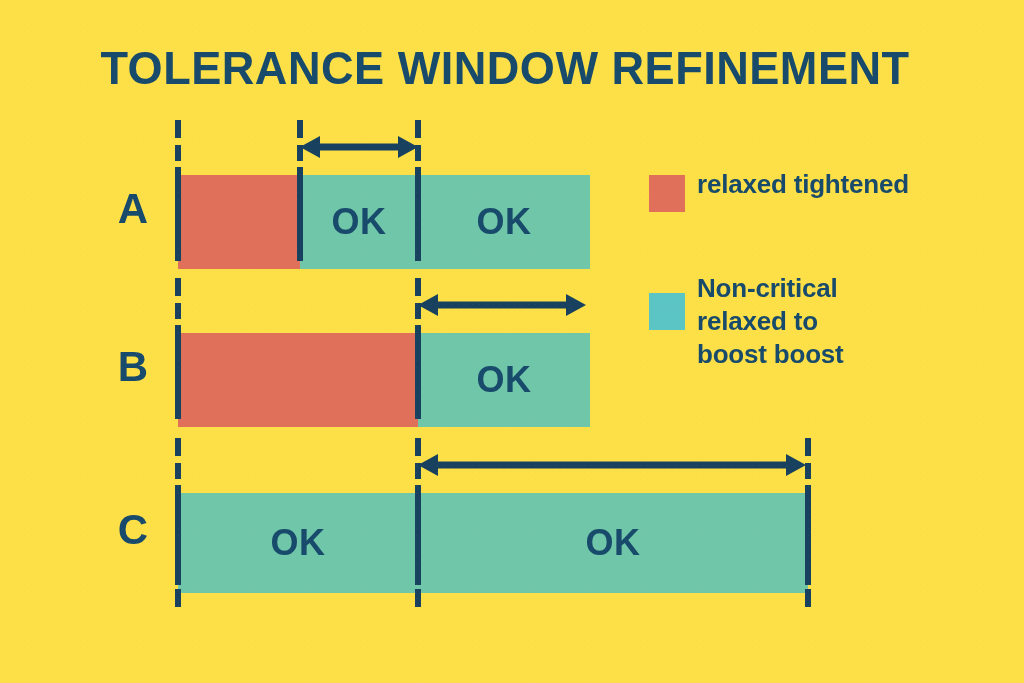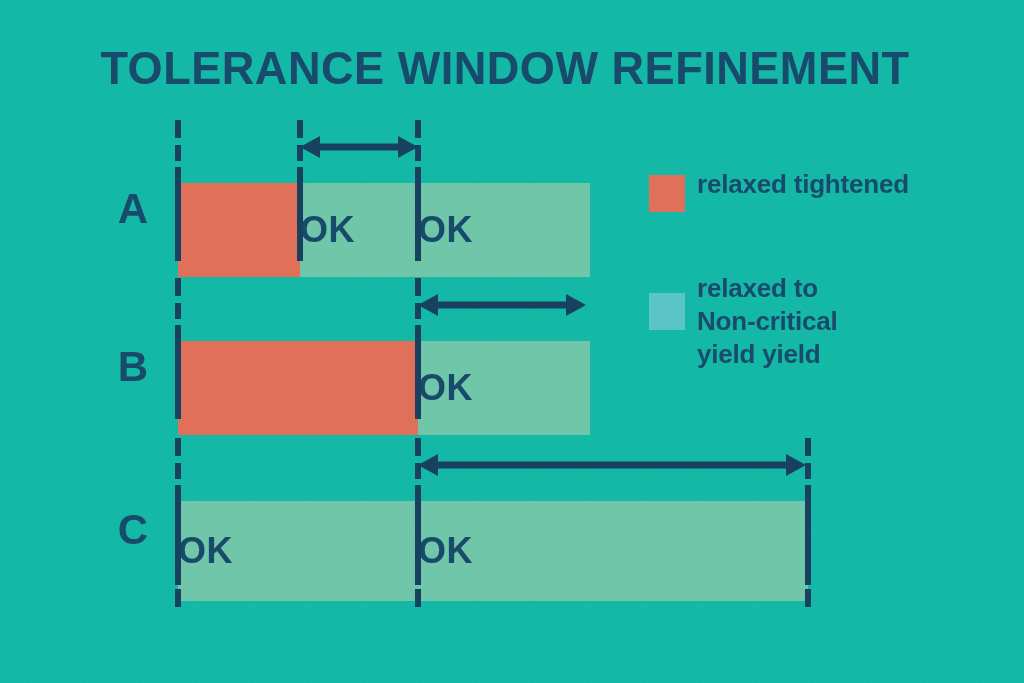--- a/index.html
+++ b/index.html
@@ -13,21 +13,21 @@
     background: #faf6ed;
     font-family: "Liberation Sans", sans-serif;
     overflow: hidden;
     position: relative;
   }
   #canvas {
     position: absolute;
     left: 0; top: 0;
     width: 1024px;
     height: 683px;
-    background: #14b8a6;
+    background: #fde047;
   }
   
   #grain {
     position: absolute;
     left: 0; top: 0;
     width: 1024px; height: 683px;
     pointer-events: none;
     opacity: .5;
     background-image:
       radial-gradient(rgba(180,170,150,.16) .6px, transparent .7px),
@@ -62,25 +62,26 @@
     text-align: center;
     width: 54px;
     left: 106px;
   }
   .bar {
     position: absolute;
     box-sizing: border-box;
   }
   .seg {
     position: absolute;
-    top: 16px;
+    top: 8px;
     height: 100%;
     box-sizing: border-box;
     display: flex;
     align-items: center;
+    justify-content: center;
   }
   .seg-label {
     color: #184a6b;
     font-size: 36px;
     font-weight: bold;
     font-family: "Liberation Sans Narrow", "Liberation Sans", sans-serif;
     letter-spacing: .5px;
   }
   .edge {           
     position: absolute;
@@ -192,20 +193,20 @@
           <polygon points="388,13 368,2 368,24" fill="#17415f"></polygon>
         </svg></div>
     </div>
   <div id="legend-host">
       <div class="legend-swatch" style="left: 649px; top: 175px; background: rgb(224, 112, 90);"></div>
       <div class="legend-text" style="left: 697px; top: 168px;">
         <div>relaxed tightened</div>
       </div>
       <div class="legend-swatch" style="left: 649px; top: 293px; background: rgb(91, 196, 196);"></div>
       <div class="legend-text" style="left: 697px; top: 272px;">
+        <div>Non-critical</div>
         <div>relaxed to</div>
-        <div>Non-critical</div>
-        <div>yield yield</div>
+        <div>boost boost</div>
       </div>
     </div>
 
   <div id="grain"></div>
 </div>
 
 </body></html>

